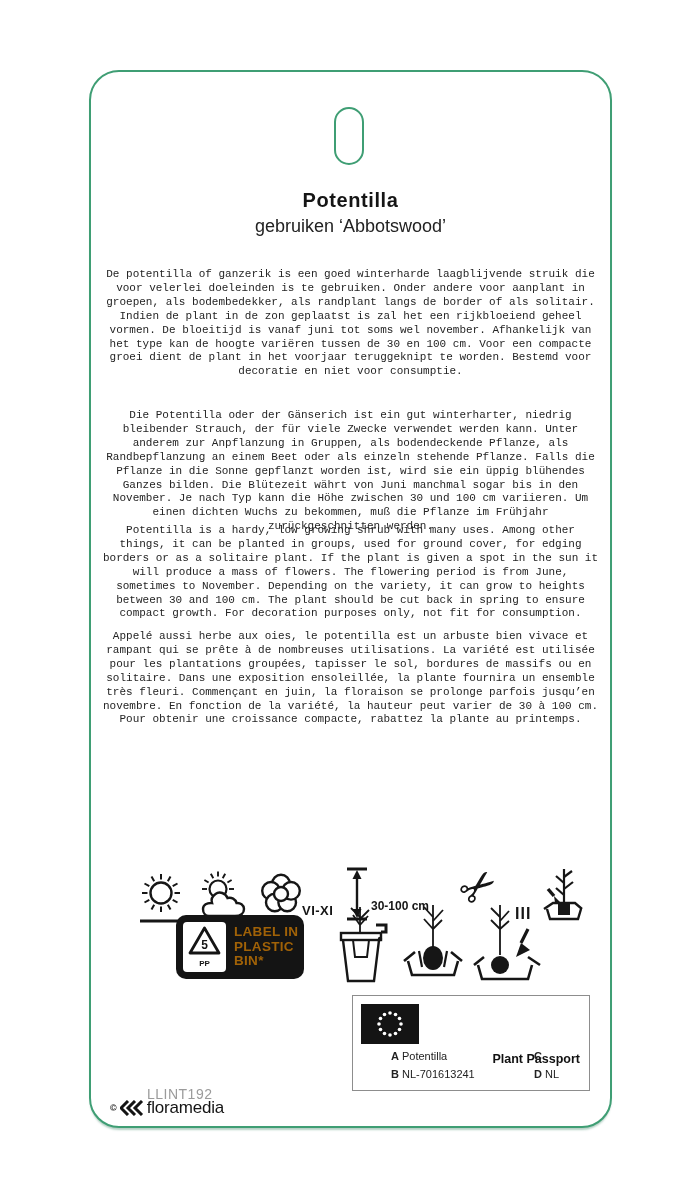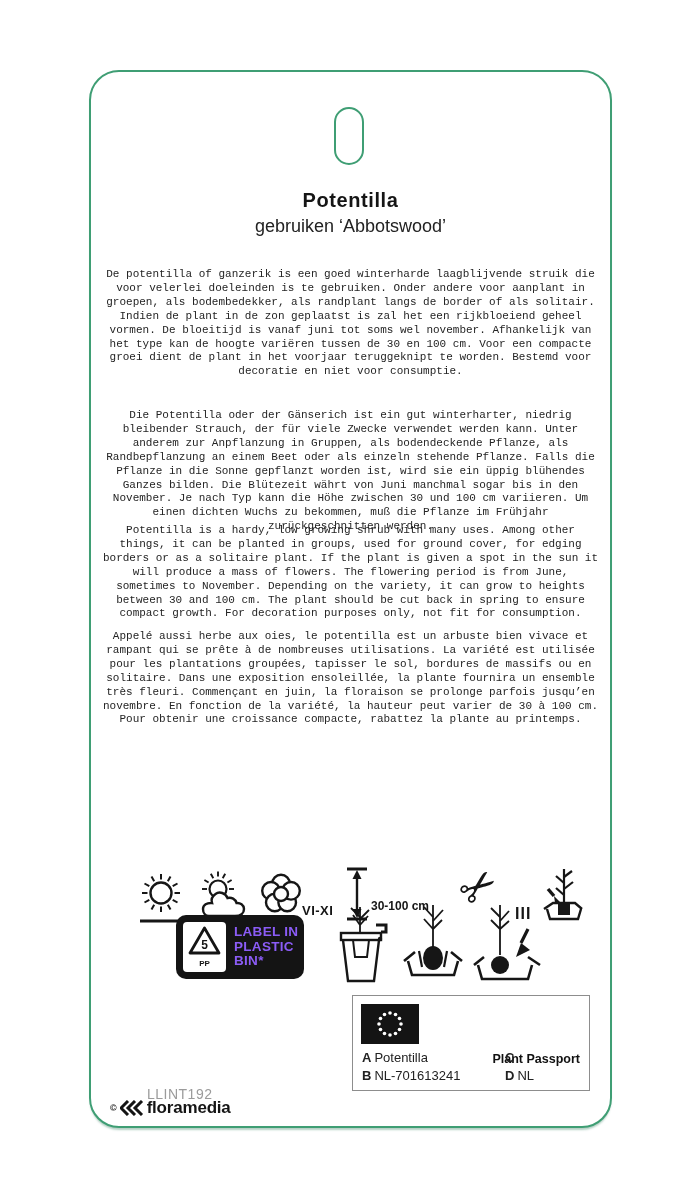--- a/index.html
+++ b/index.html
@@ -47,48 +47,48 @@
 
   .badge{
     position:absolute;left:85px;top:843px;width:128px;height:64px;
     background:#141414;border-radius:10px;
   }
   .badge .rbox{
     position:absolute;left:7px;top:7px;width:43px;height:50px;
     background:#fff;border-radius:4px;text-align:center;
   }
   .badge .btext{
-    position:absolute;left:58px;top:10px;color:#8b5cf6;font-weight:bold;
+    position:absolute;left:58px;top:10px;color:#a16207;font-weight:bold;
     font-size:13.5px;line-height:14.5px;letter-spacing:.3px;
   }
   .pots{position:absolute;top:831px;left:0;height:84px;}
   .pot{position:absolute;top:0;}
   .pot1{left:237px}.pot2{left:309px}.pot3{left:379px}
 
   .passport{
     position:absolute;left:261px;top:923px;width:238px;height:96px;
     box-sizing:border-box;border:1.5px solid #8d8d8d;background:#fff;
   }
   .passport .pp-title{
     position:absolute;right:9px;top:8px;font-size:12.5px;font-weight:bold;color:#111;margin-top:48px;
   }
   .passport .euflag{position:absolute;left:8px;top:8px;}
-  .pp-row{position:absolute;font-size:13px;color:#222;}
+  .pp-row{position:absolute;font-size:11px;color:#222;margin-left:29px;}
   .pp-key{font-weight:bold;margin-right:3px;}
   .pp-a{left:9px;top:54px}.pp-b{left:9px;top:72px}
   .pp-c{left:152px;top:54px}.pp-d{left:152px;top:72px}
 
   .printcode{
     position:absolute;left:56px;top:1014px;font-size:14px;color:#9b9b9b;letter-spacing:.5px;
   }
   .brand{
     position:absolute;left:19px;top:1026px;display:flex;align-items:center;gap:3px;
   }
   .brand .copy{font-size:9px;font-weight:bold;color:#161616;}
-  .brand .brandname{font-size:17px;font-weight:bold;color:#141414;letter-spacing:-.2px;}
+  .brand .brandname{font-size:17px;font-weight:normal;color:#141414;letter-spacing:-.2px;}
   svg{display:block}
 </style>
 </head>
 <body>
 
 <div class="card">
 
   <div class="hole"></div>
 
   <div class="title">Potentilla</div>

